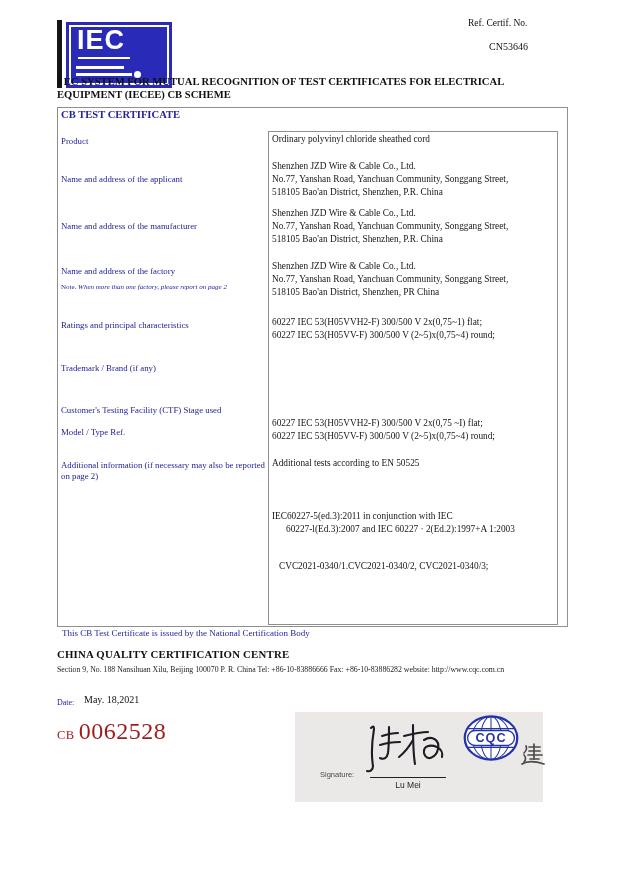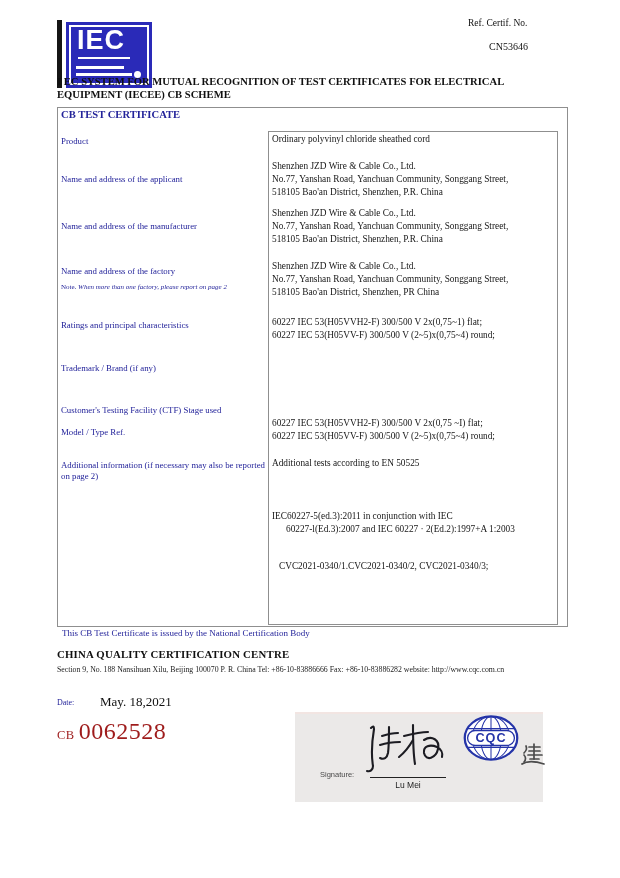--- a/index.html
+++ b/index.html
@@ -7,21 +7,21 @@
     position:relative;width:620px;height:878px;background:#ffffff;overflow:hidden;
     font-family:"Liberation Serif", serif;color:#111;
   }
   .abs{position:absolute;}
   .lbl{font-size:8.8px;color:#23239a;line-height:11px;}
   .val{font-size:9.3px;color:#161616;line-height:13px;white-space:nowrap;}
   .box{border:1px solid #8f8f8f;}
   
   .iec-logo{left:57px;top:17px;width:96px;height:72px;}
   .iec-bar{position:absolute;left:0;top:3px;width:5px;height:68px;background:#151515;}
-  .iec-square{position:absolute;left:9px;top:5px;width:86px;height:66px;background:#2a2ab8;}
+  .iec-square{position:absolute;left:9px;top:5px;width:106px;height:66px;background:#2a2ab8;}
   .iec-frame{position:absolute;left:3px;top:3px;right:3px;bottom:3px;border:2px solid #ffffff;}
   .iec-text{position:absolute;left:11px;top:4px;font-family:"Liberation Sans",sans-serif;
     font-weight:bold;font-size:27px;color:#ffffff;letter-spacing:1px;line-height:28px;}
   .iec-underline{position:absolute;left:12px;top:35px;width:52px;height:2px;background:#fff;}
   .iec-line1{position:absolute;left:10px;top:44px;width:48px;height:3px;background:#fff;}
   .iec-line2{position:absolute;left:10px;top:51px;width:56px;height:3px;background:#fff;}
   .iec-dot{position:absolute;left:68px;top:49px;width:7px;height:7px;border-radius:50%;background:#fff;}
   
   .ref-label{left:468px;top:18px;font-size:9.5px;}
   .ref-no{left:489px;top:41px;font-size:10px;}
@@ -32,21 +32,21 @@
   .inner-box{left:268px;top:131px;width:288px;height:492px;}
   .cb-title{left:61px;top:109px;font-size:10.6px;font-weight:bold;color:#23239a;}
   .note-line{font-size:7px;color:#23239a;}
   .note-italic{font-style:italic;}
   .val-indent{left:279px;}
   
   .issued{left:62px;top:628px;font-size:9px;color:#23239a;}
   .ncb-name{left:57px;top:648px;font-size:10.8px;font-weight:bold;color:#101010;letter-spacing:.2px;}
   .ncb-info{left:57px;top:665px;font-size:7.8px;color:#222;}
   .date-label{left:57px;top:698px;font-size:8px;color:#23239a;}
-  .date-value{left:100px;top:694px;font-size:13px;color:#111;}
+  .date-value{left:84px;top:694px;font-size:10px;color:#111;}
   .cb-line{left:57px;top:718px;color:#9e1b1b;}
   .cb-prefix{font-size:12.5px;letter-spacing:.5px;}
   .cb-number{font-size:24px;letter-spacing:.5px;}
   
   .sig-patch{left:295px;top:712px;width:248px;height:90px;background:#ebe9e8;
     box-shadow:inset 0 2px 0 #f2e5e2;}
   .sig-label{left:320px;top:770px;font-family:"Liberation Sans",sans-serif;font-size:7.5px;color:#4a4a4a;}
   .sig-line{left:370px;top:777px;width:76px;height:1px;background:#222;}
   .sig-name{left:366px;top:780px;width:84px;text-align:center;
     font-family:"Liberation Sans",sans-serif;font-size:8.5px;color:#222;}

